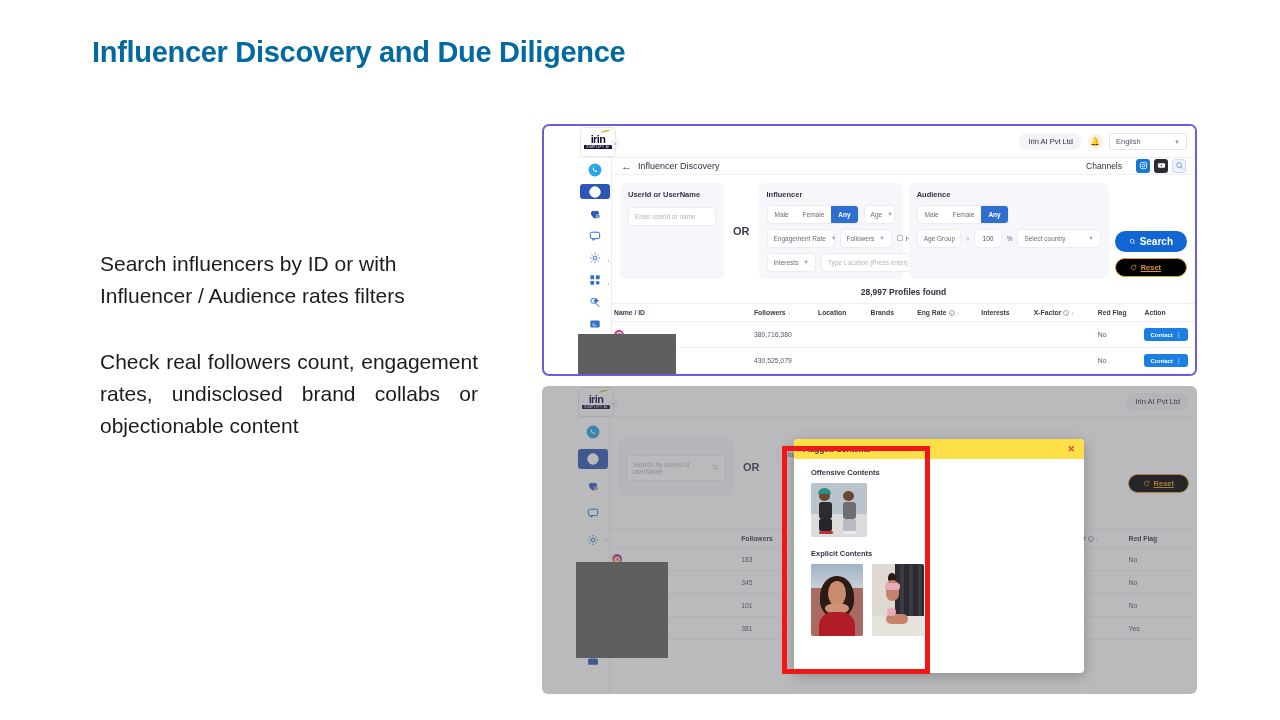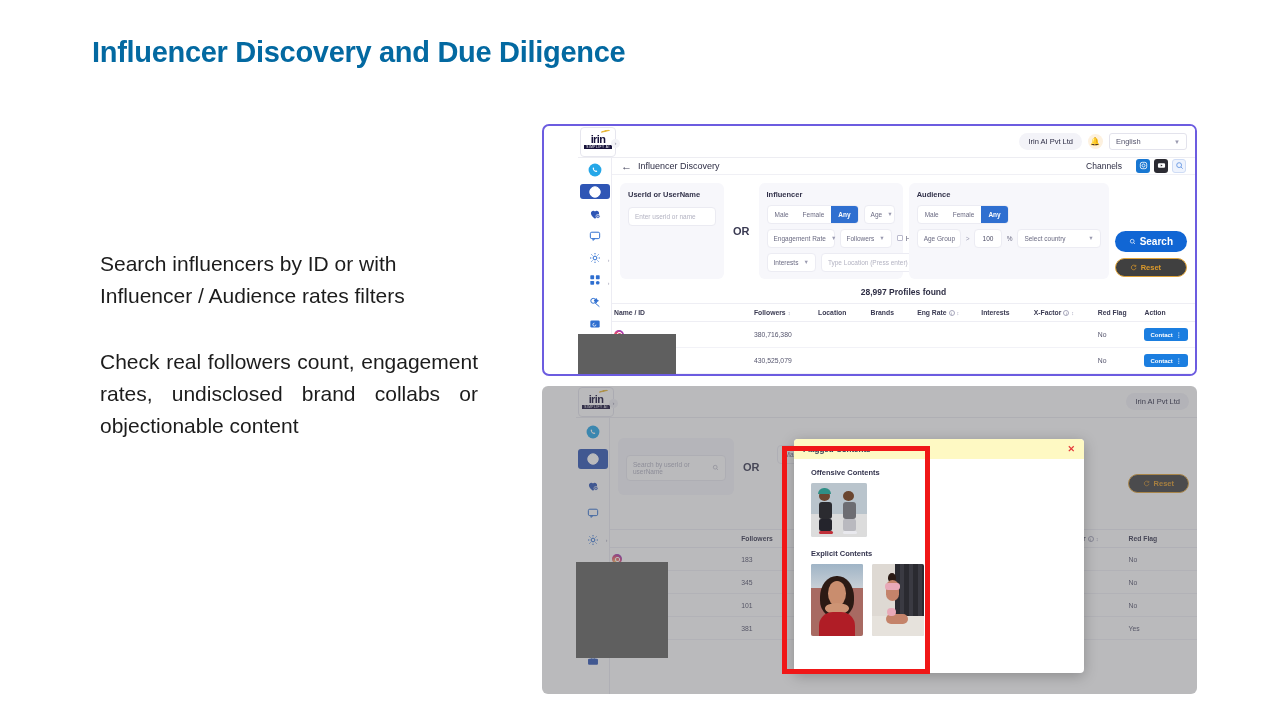--- a/index.html
+++ b/index.html
@@ -134,21 +134,21 @@
   }
   .pct{ font-size:6.5px; color:#6a6a82;}
 
   .actions{ display:flex; flex-direction:column; justify-content:flex-end; gap:6px; padding-bottom:2px;}
   .btn-search{
     background:#1166d4; color:#fff; font-size:10px; font-weight:bold;
     border-radius:11px; padding:5px 14px; display:flex; align-items:center; gap:4px; white-space:nowrap;
   }
   .btn-reset{
     border:1px solid #e0a43a; color:#dd9a2a; font-size:7.5px; font-weight:bold;
-    border-radius:11px; padding:4px 14px; display:flex; align-items:center; gap:4px; background:#404040; white-space:nowrap;
+    border-radius:11px; padding:4px 14px; display:flex; align-items:center; gap:4px; background:#000000; white-space:nowrap;text-decoration:underline;
   }
   .btn-search svg,.btn-reset svg{ width:7px;height:7px;}
 
   .found{ text-align:center; font-size:8.5px; font-weight:bold; color:#2d2d44; padding:2px 0 6px;}
 
   
   table.res{ width:100%; border-collapse:collapse; table-layout:fixed;}
   table.res th{
     font-size:6.8px; font-weight:bold; color:#3a3a52; text-align:left;
     padding:5px 2px; border-top:1px solid #eeeef4; border-bottom:1px solid #eeeef4;
@@ -184,21 +184,21 @@
   
   .dim{ position:absolute; inset:0; background:rgba(90,90,95,.42); z-index:20; pointer-events:none;}
 
   
   .modal{
     position:absolute; left:252px; top:53px; width:290px; height:234px;
     background:#fff; border-radius:4px; z-index:25;
     box-shadow:0 3px 14px rgba(0,0,0,.25); overflow:hidden;
   }
   .modal-head{
-    height:20px; background:#fef9c3; display:flex; align-items:center;
+    height:20px; background:#fde047; display:flex; align-items:center;
     padding:0 9px; justify-content:space-between;
   }
   .modal-title{ font-size:8px; font-weight:bold; color:#2d3b55;}
   .modal-x{ font-size:9px; color:#e53b3b; font-weight:bold;}
   .modal-body{ padding:9px 0 0 17px;}
   .sec-title{ font-size:7.5px; font-weight:bold; color:#33334d; margin-bottom:6px;}
   .thumbs{ display:flex; gap:9px; margin-bottom:12px;}
   .thumb{ width:56px; height:54px; border-radius:2px; overflow:hidden; position:relative; background:#cfd6dc;}
   .thumb.tall{ height:72px; width:52px;}
 

